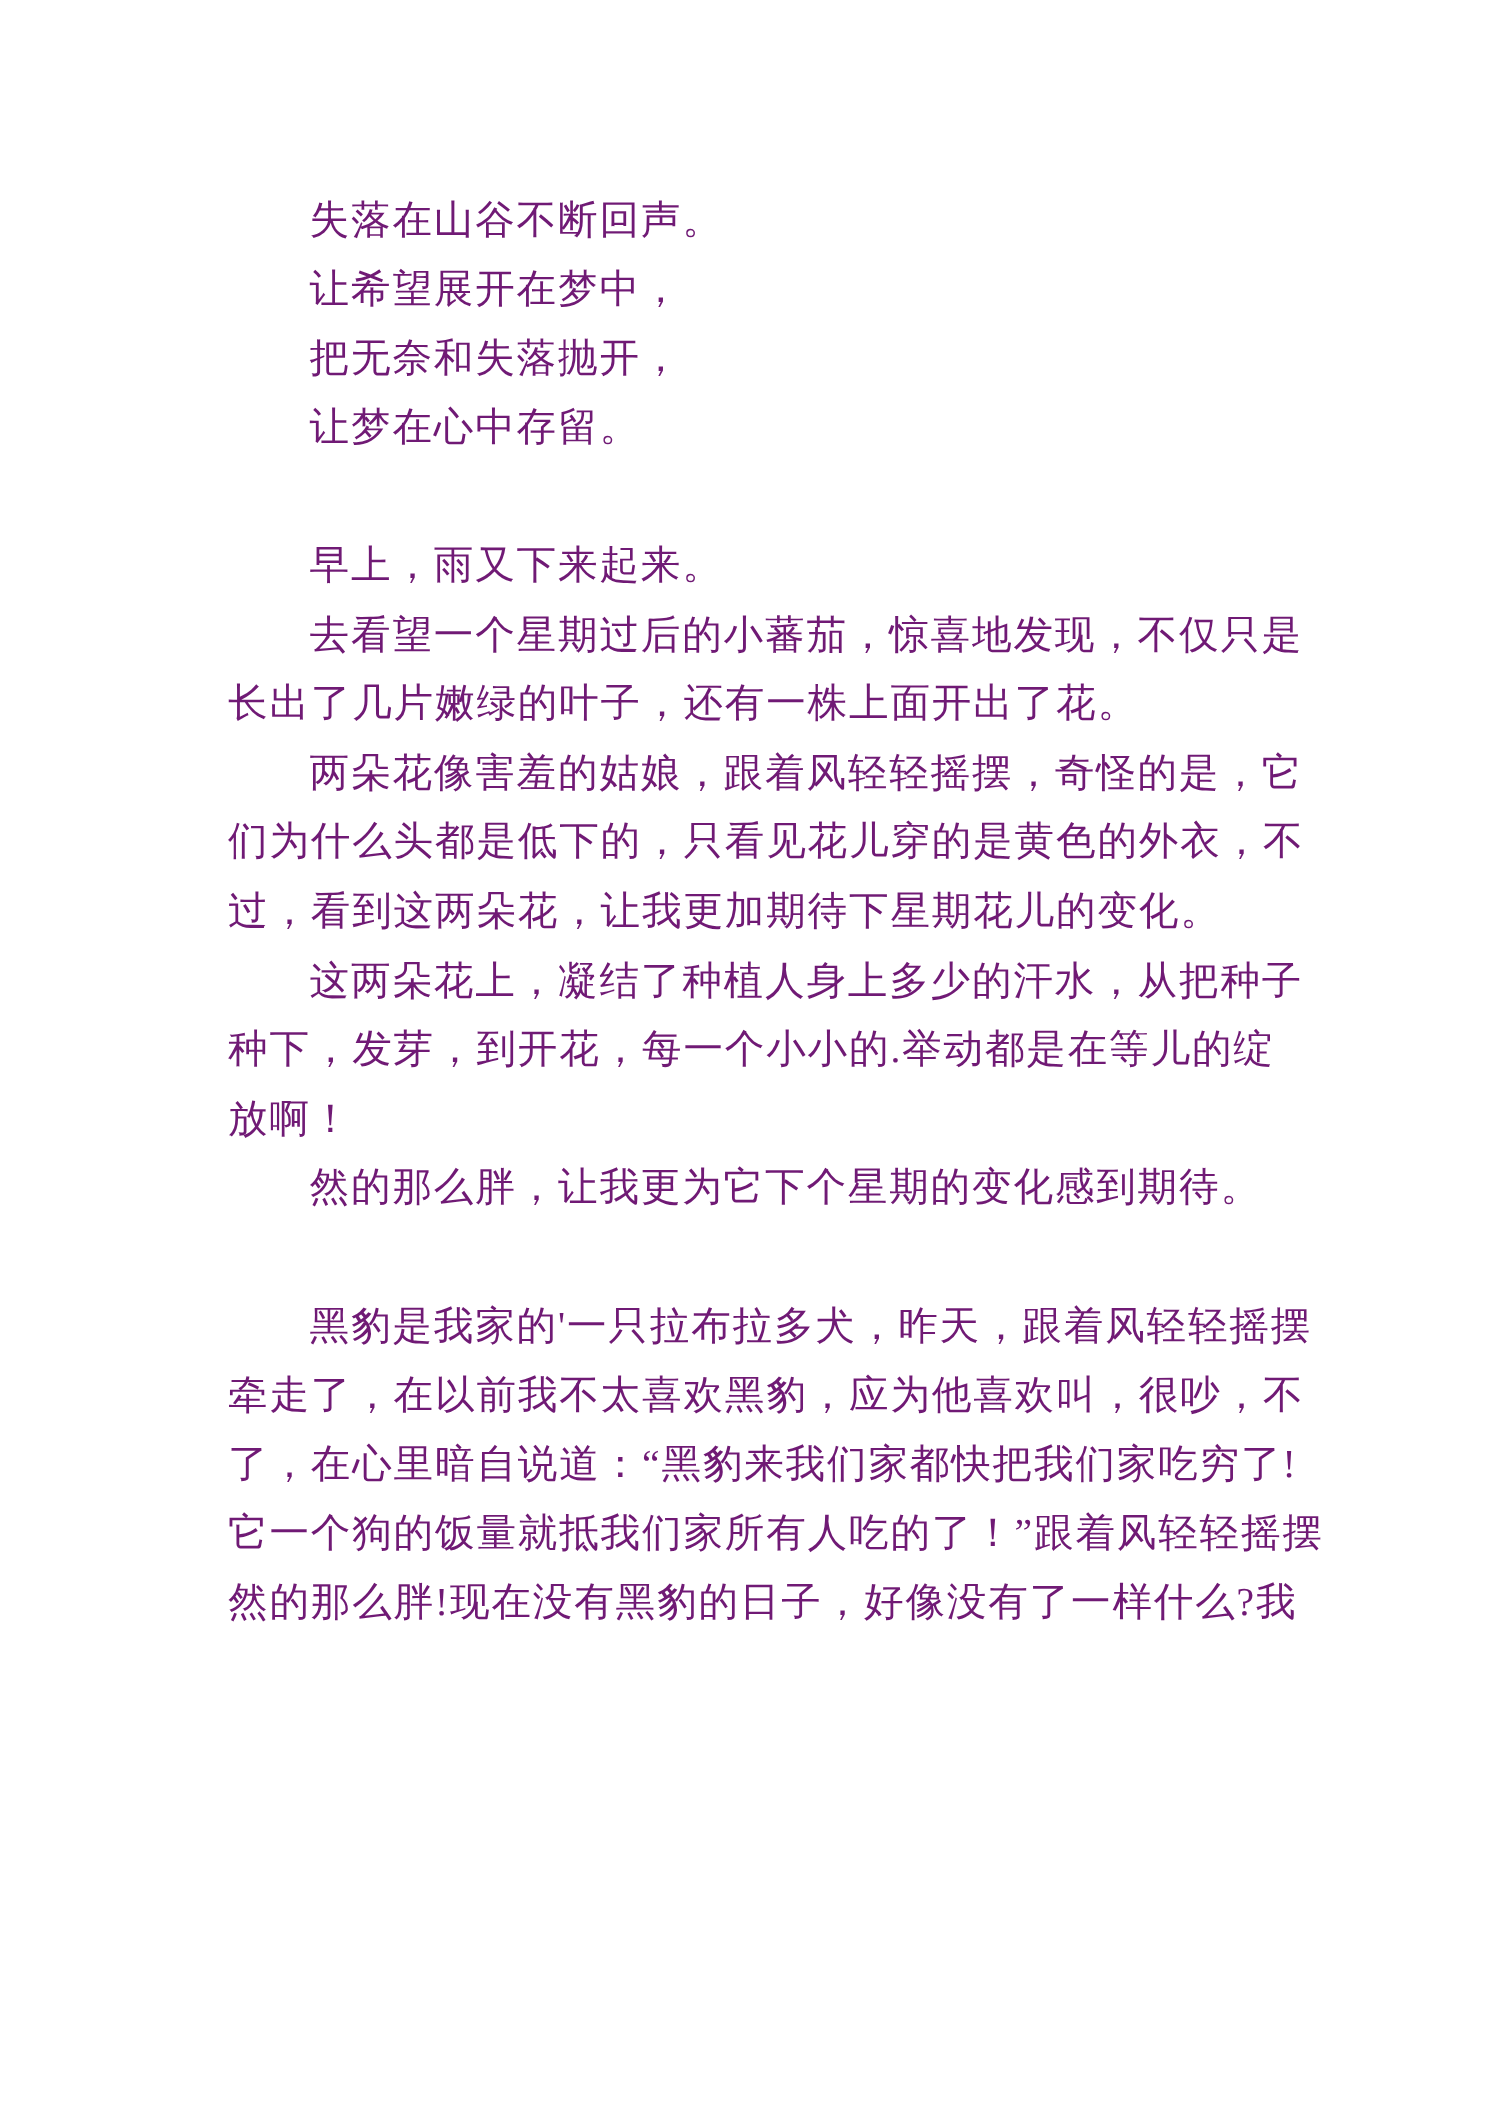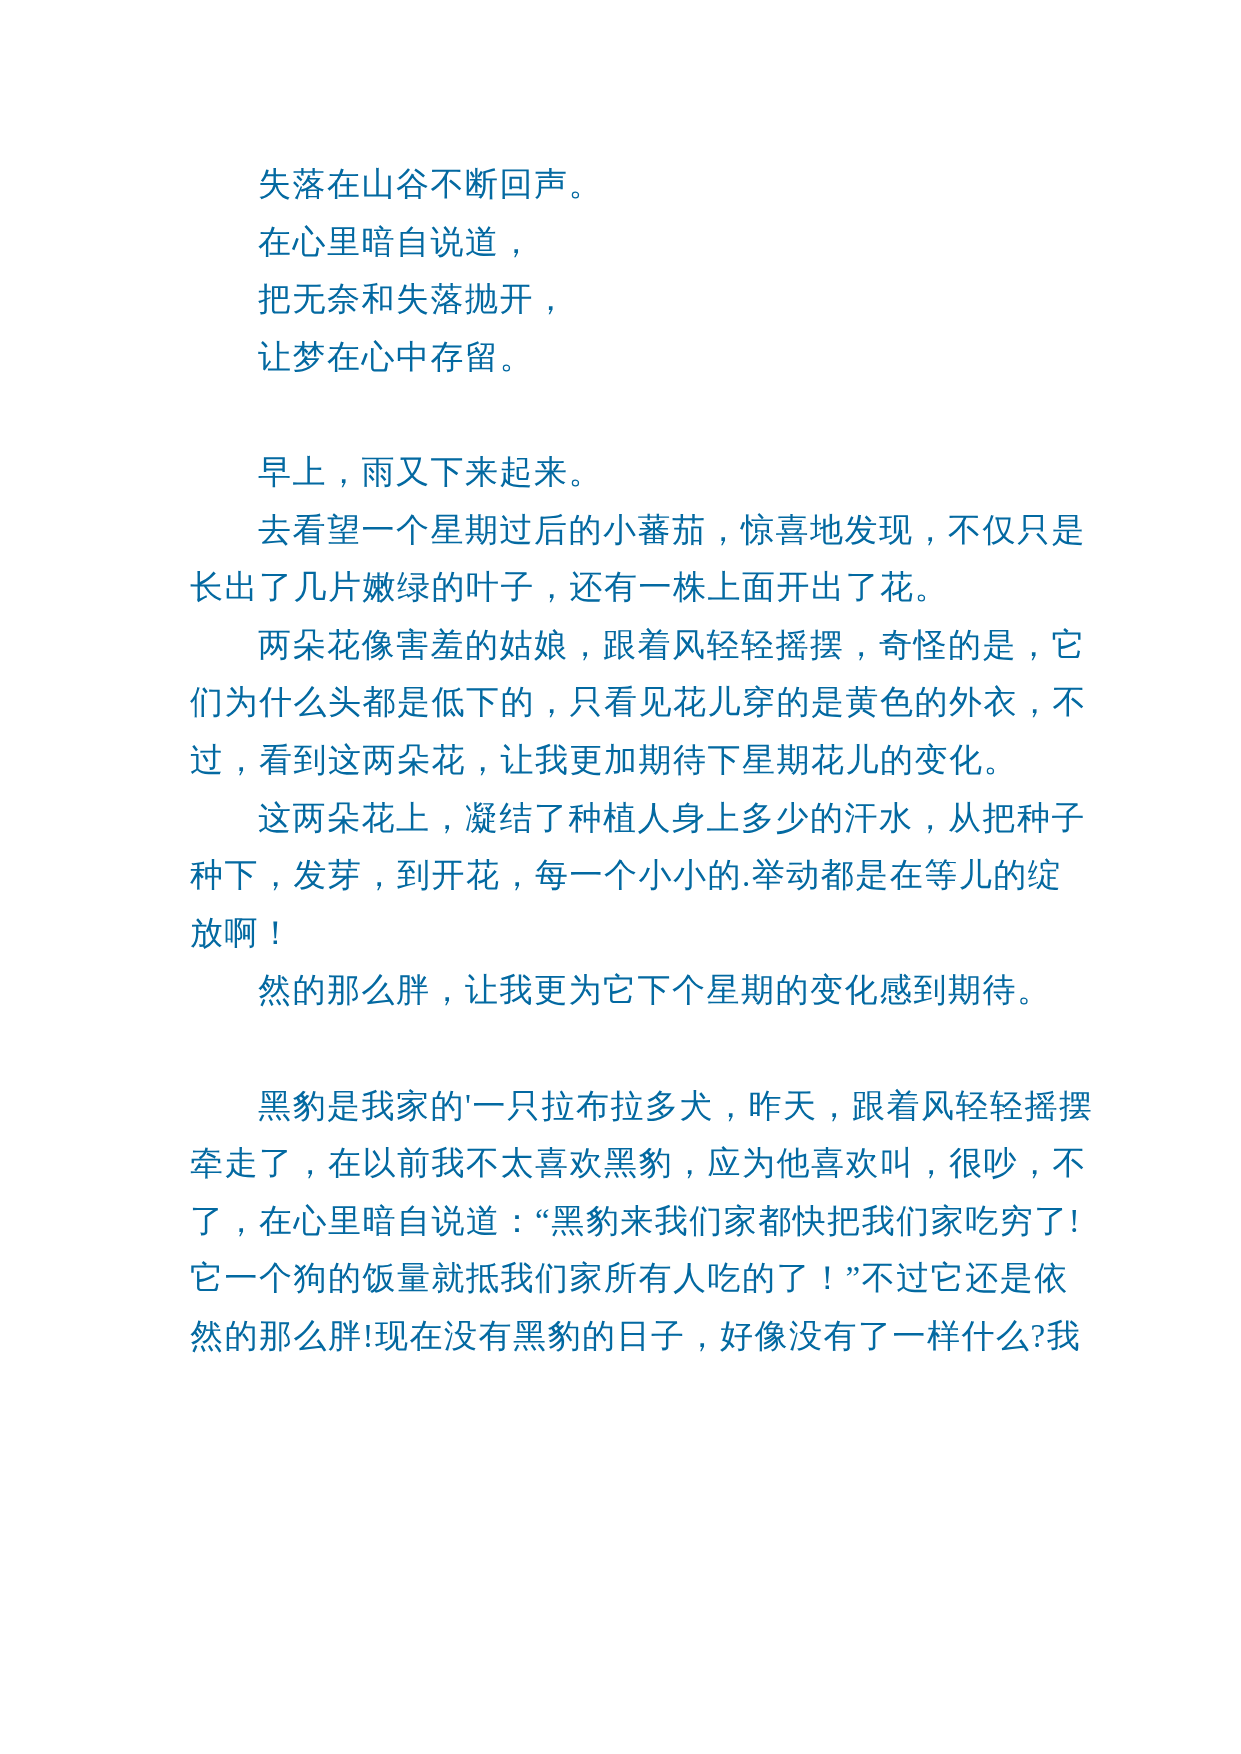--- a/index.html
+++ b/index.html
@@ -20,54 +20,54 @@
     position: absolute;
     left: 190px;
     top: 156px;
     width: 1000px;
   }
   .line {
     height: 57.6px;
     line-height: 57.6px;
     font-size: 33px;
     letter-spacing: 1.5px;
-    color: #0369a1;
+    color: #701a75;
     white-space: nowrap;
     font-weight: 400;
   }
   .line.indent {
     padding-left: 68px;
   }
   .line.heading {
     padding-left: 0;
   }
   .line.blank {
     
   }
 </style>
 </head>
 <body>
 
 <div class="page">
   <div class="text-block" id="text-block" style="color: rgb(34, 34, 34);">
       <div class="line body indent">失落在山谷不断回声。</div>
-      <div class="line body indent">在心里暗自说道，</div>
+      <div class="line body indent">让希望展开在梦中，</div>
       <div class="line body indent">把无奈和失落抛开，</div>
       <div class="line body indent">让梦在心中存留。</div>
       <div class="line blank"></div>
       <div class="line body indent">早上，雨又下来起来。</div>
       <div class="line body indent">去看望一个星期过后的小蕃茄，惊喜地发现，不仅只是</div>
       <div class="line body">长出了几片嫩绿的叶子，还有一株上面开出了花。</div>
       <div class="line body indent">两朵花像害羞的姑娘，跟着风轻轻摇摆，奇怪的是，它</div>
       <div class="line body">们为什么头都是低下的，只看见花儿穿的是黄色的外衣，不</div>
       <div class="line body">过，看到这两朵花，让我更加期待下星期花儿的变化。</div>
       <div class="line body indent">这两朵花上，凝结了种植人身上多少的汗水，从把种子</div>
       <div class="line body">种下，发芽，到开花，每一个小小的.举动都是在等儿的绽</div>
       <div class="line body">放啊！</div>
       <div class="line body indent">然的那么胖，让我更为它下个星期的变化感到期待。</div>
       <div class="line blank"></div>
       <div class="line body indent">黑豹是我家的'一只拉布拉多犬，昨天，跟着风轻轻摇摆</div>
       <div class="line body">牵走了，在以前我不太喜欢黑豹，应为他喜欢叫，很吵，不</div>
       <div class="line body">了，在心里暗自说道：“黑豹来我们家都快把我们家吃穷了!</div>
-      <div class="line body">它一个狗的饭量就抵我们家所有人吃的了！”不过它还是依</div>
+      <div class="line body">它一个狗的饭量就抵我们家所有人吃的了！”跟着风轻轻摇摆</div>
       <div class="line body">然的那么胖!现在没有黑豹的日子，好像没有了一样什么?我</div>
     </div>
 </div>
 
 </body></html>

